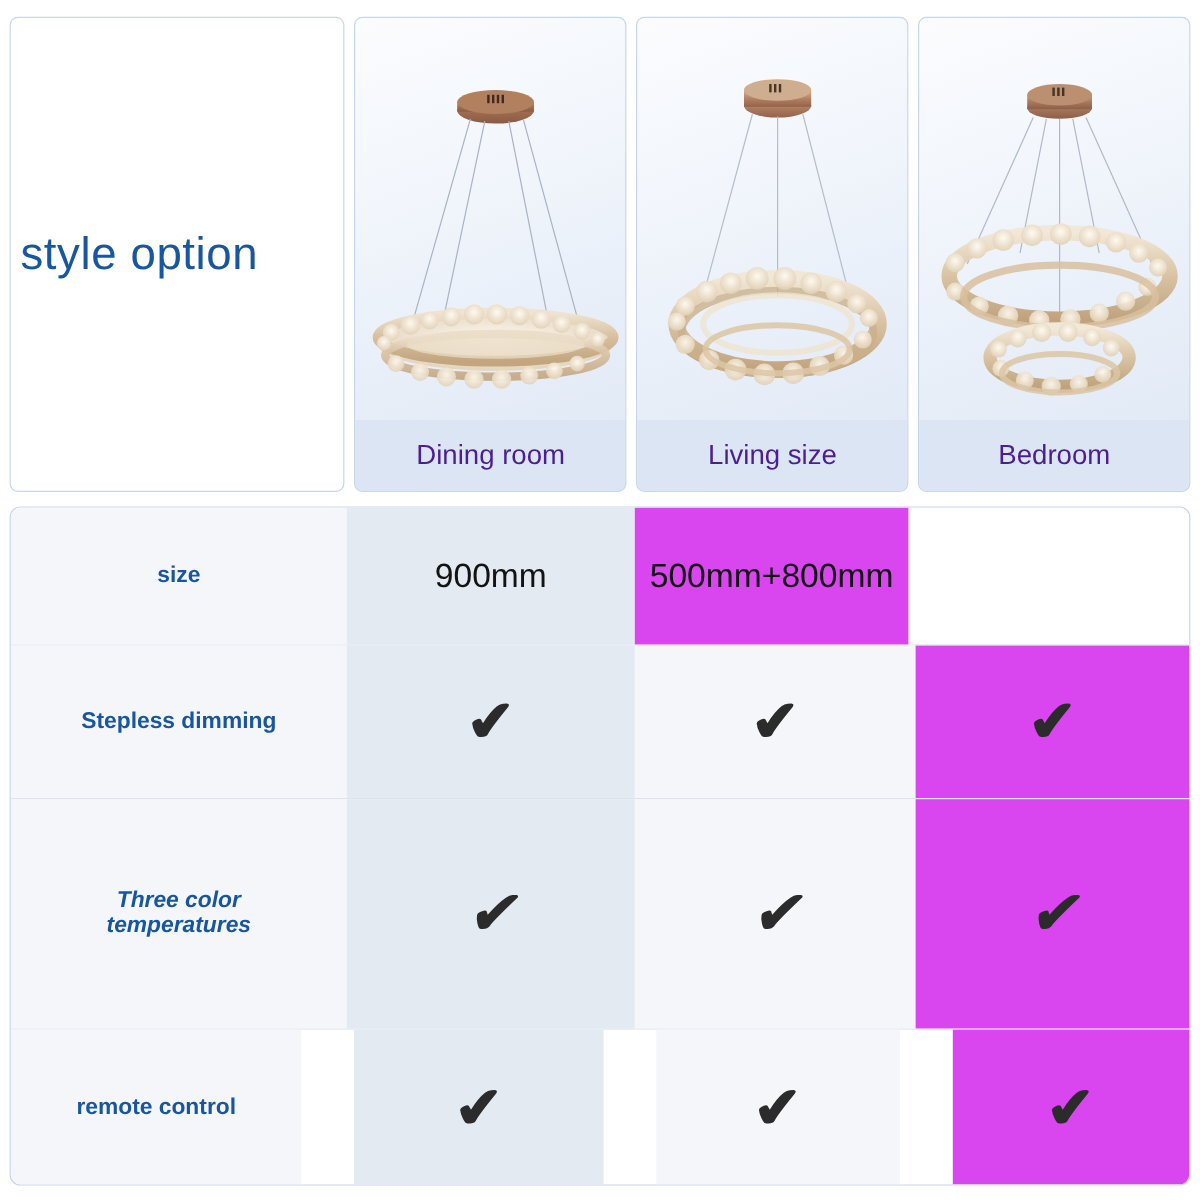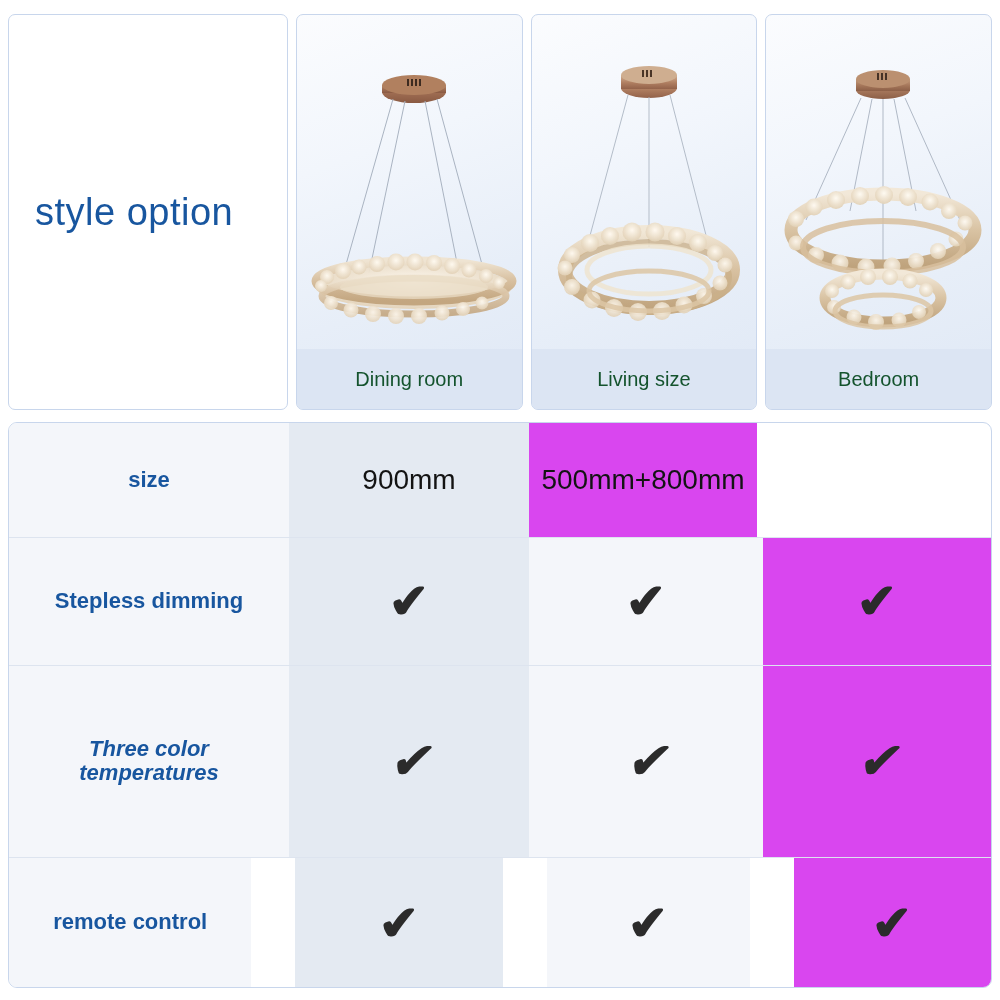--- a/index.html
+++ b/index.html
@@ -19,36 +19,36 @@
   }
   .hcard {
     border: 1px solid #c8d6ec;
     border-radius: 7px;
     position: relative;
     overflow: hidden;
   }
   .hcard-title {
     width: 288px; background: #ffffff;
     display: flex; align-items: center; justify-content: flex-start;
-    padding-left: 26px;
+    padding-left: 8px;
   }
   .title-text {
     color: #18569f; font-size: 38px; font-weight: 400;
     letter-spacing: 0.5px;
   }
   .hcard-prod {
     width: 234px;
     background: linear-gradient(160deg,#fbfcfe 0%, #f2f6fc 34%, #e7eef8 68%, #dfe8f5 100%);
     display: flex; flex-direction: column;
   }
   .prod-stage { flex: 1; position: relative; }
   .prod-label {
     height: 66px; background: #dce5f3;
     display: flex; align-items: center; justify-content: center;
-    color: #14532d; font-size: 20px;
+    color: #4c1d95; font-size: 23px;
   }
 
   
   .table {
     position: absolute; left: 8px; top: 422px;
     width: 984px; height: 566px;
     border: 1px solid #c8d6ec; border-radius: 9px;
     overflow: hidden;
     display: flex; flex-direction: column;
   }
@@ -60,21 +60,21 @@
   .r-feat4 { height: 129px; gap: 44px; }
   .cell {
     display: flex; align-items: center; justify-content: center;
     text-align: center;
   }
   .c-label { width: 280px; background: #f4f6fa; }
   .c-1 { width: 240px; background: #e4eaf2; }
   .c-2 { width: 234px; background: #f4f6fa; }
   .c-3 { width: 228px; background: #d946ef; }
   .label-text {
-    color: #18569f; font-size: 22px; font-weight: 700;
+    color: #18569f; font-size: 19px; font-weight: 700;
     line-height: 1.12; padding: 0 10px;
   }
   .size-text { color: #131313; font-size: 28px; }
   .check {
     color: #2b2b2b; font-size: 46px; font-weight: 700; line-height: 1;
     transform: rotate(-4deg) scaleX(1.08);
   }
 </style>
 </head>
 <body>

